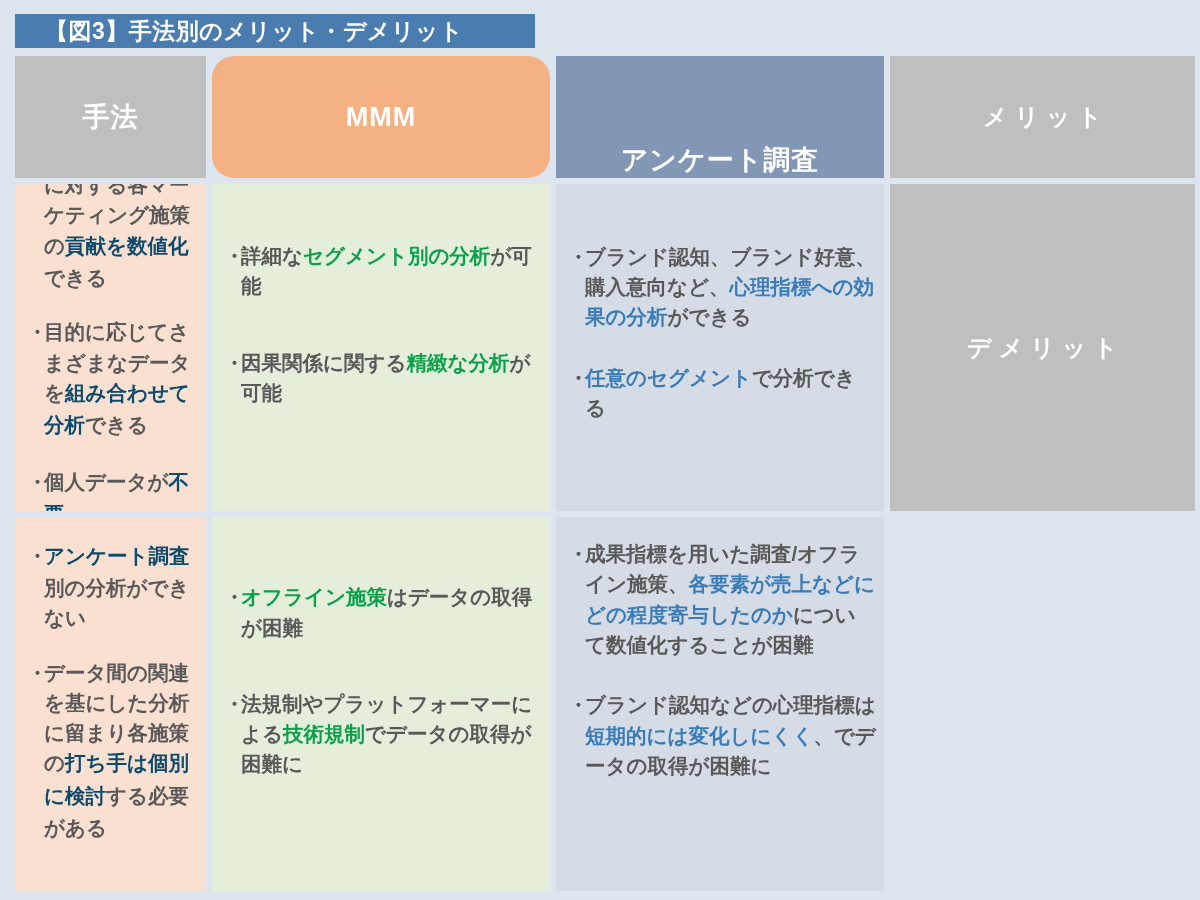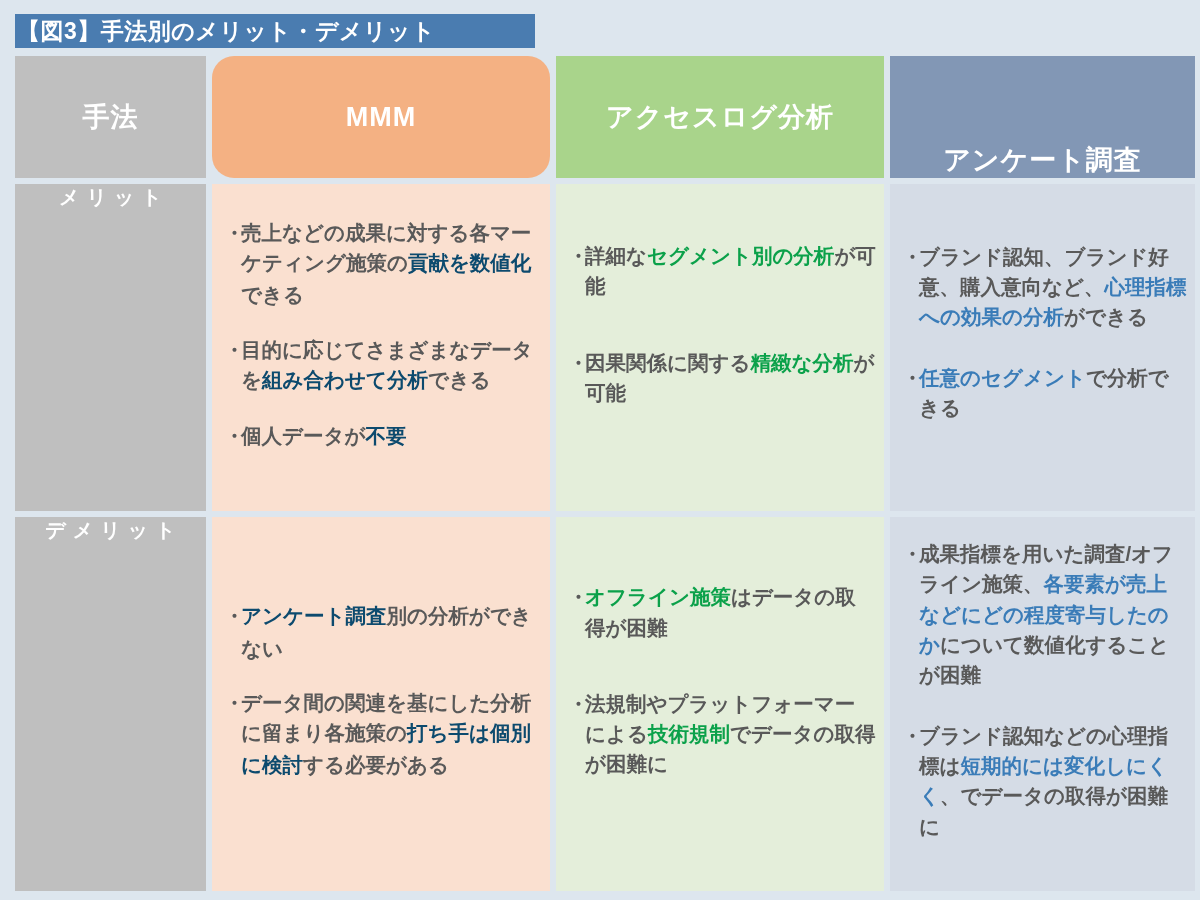--- a/index.html
+++ b/index.html
@@ -25,21 +25,21 @@
     height: 34px;
     background: #4a7cb0;
     display: flex;
     align-items: center;
   }
   #title-text {
     color: #ffffff;
     font-size: 23px;
     font-weight: bold;
     letter-spacing: 0.5px;
-    padding-left: 2px;
+    padding-left: 30px;
     white-space: nowrap;
   }
 
   
   #comparison-table {
     position: absolute;
     left: 15px;
     top: 56px;
     width: 1168px;
     height: 829px;
@@ -67,24 +67,24 @@
   }
   .head-method  { background: #bfbfbf; }
   .head-mmm     { background: #f4b183; border-radius: 22px; }
   .head-access  { background: #a9d48b; }
   .head-survey  { background: #8297b5; align-items: flex-end; }
 
   
   .rowlabel {
     background: #bfbfbf;
     display: flex;
-    align-items: flex-start;
+    align-items: center;
     justify-content: center;
     color: #ffffff;
-    font-size: 20px;
+    font-size: 24px;
     font-weight: bold;
     letter-spacing: 7px;
     text-indent: 7px;
   }
 
   
   .body-mmm    { background: #fae0d0; }
   .body-access { background: #e4eeda; }
   .body-survey { background: #d5dce6; }
 
@@ -130,23 +130,20 @@
 </div>
 
 <div id="comparison-table">
 
   <div class="cell head head-method">
     <span>手法</span>
   </div>
   <div class="cell head head-mmm">
     <span>MMM</span>
   </div>
-  <div class="cell head head-access">
-    <span>アクセスログ分析</span>
-  </div>
   <div class="cell head head-survey">
     <span>アンケート調査</span>
   </div>
 
   <div class="cell rowlabel">
     <span>メリット</span>
   </div>
   <div class="cell body-mmm">
     <div class="bullets">
         <div class="bullet">

